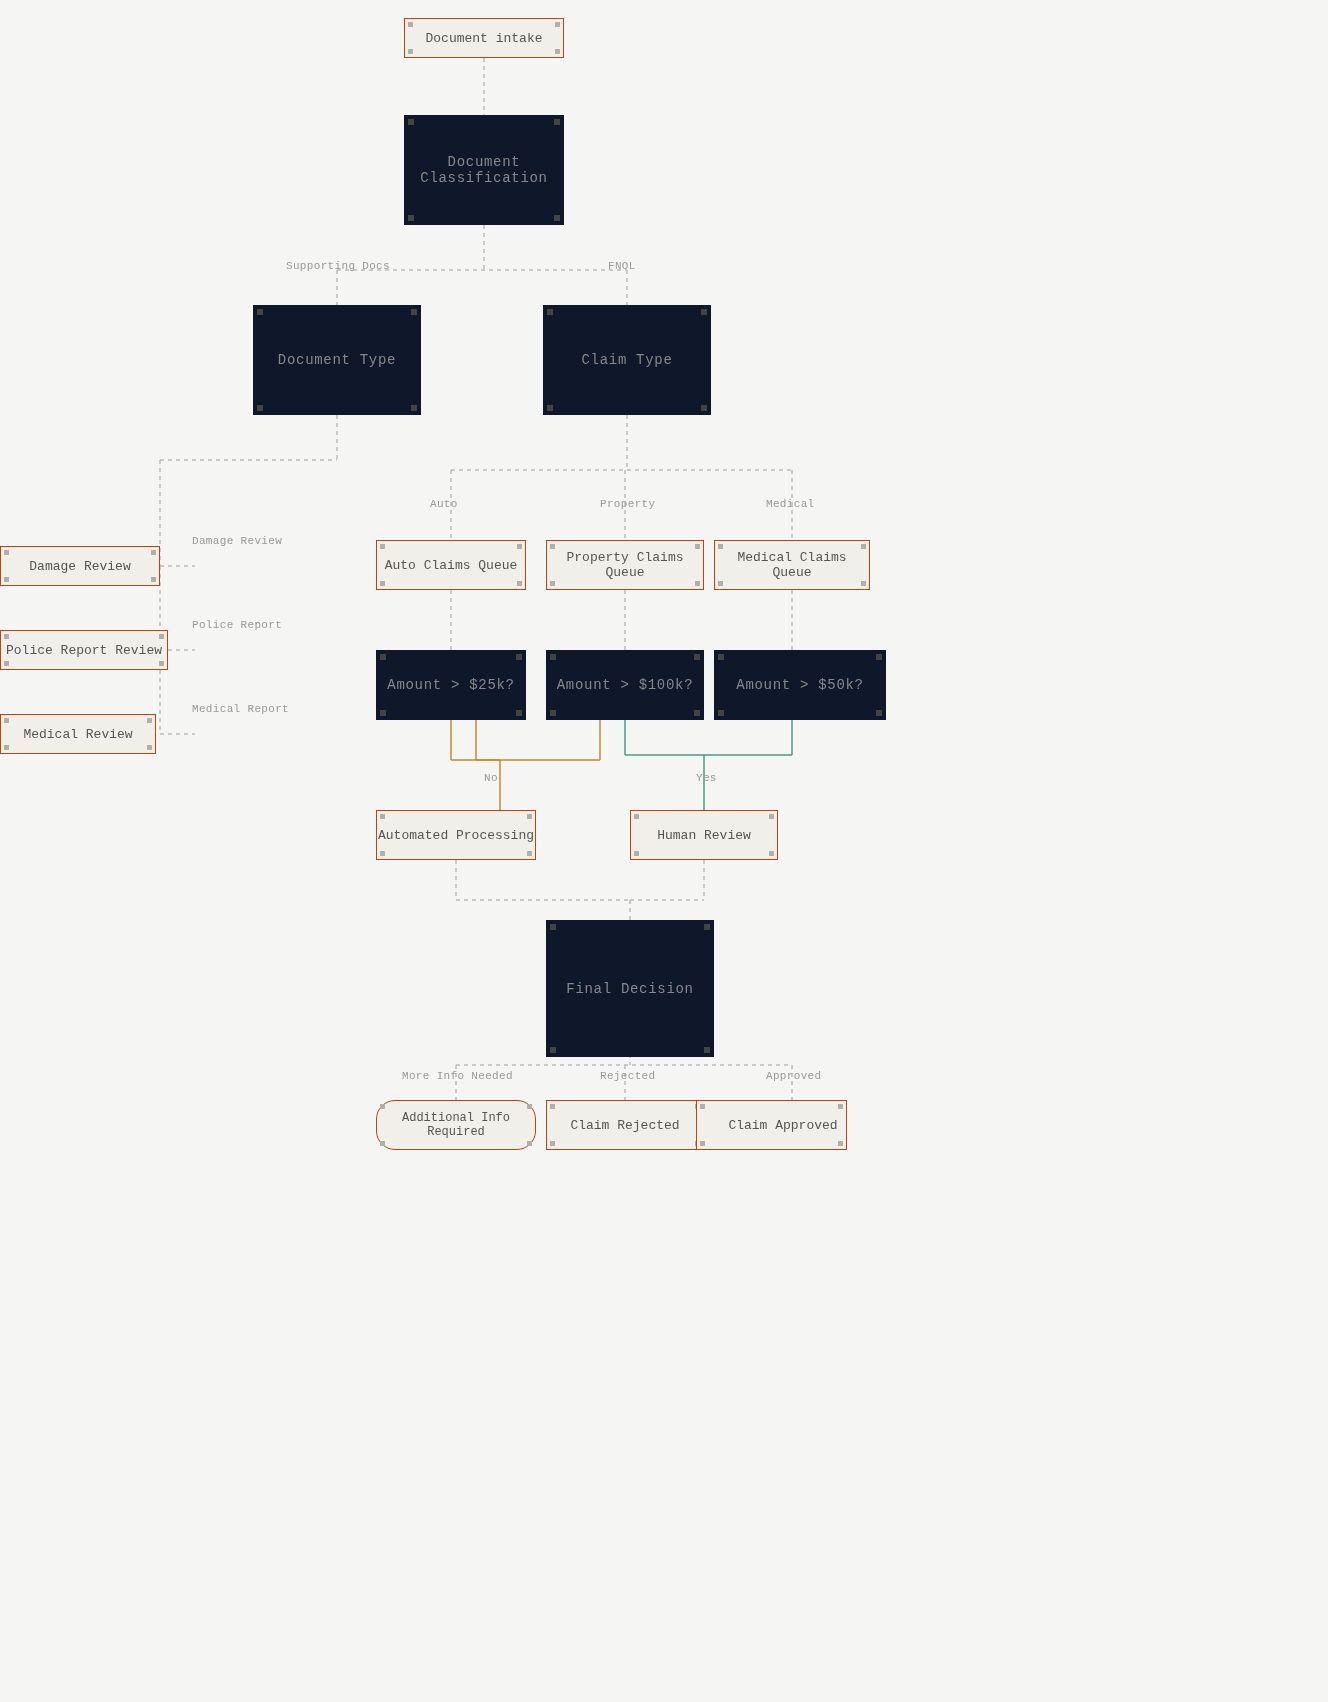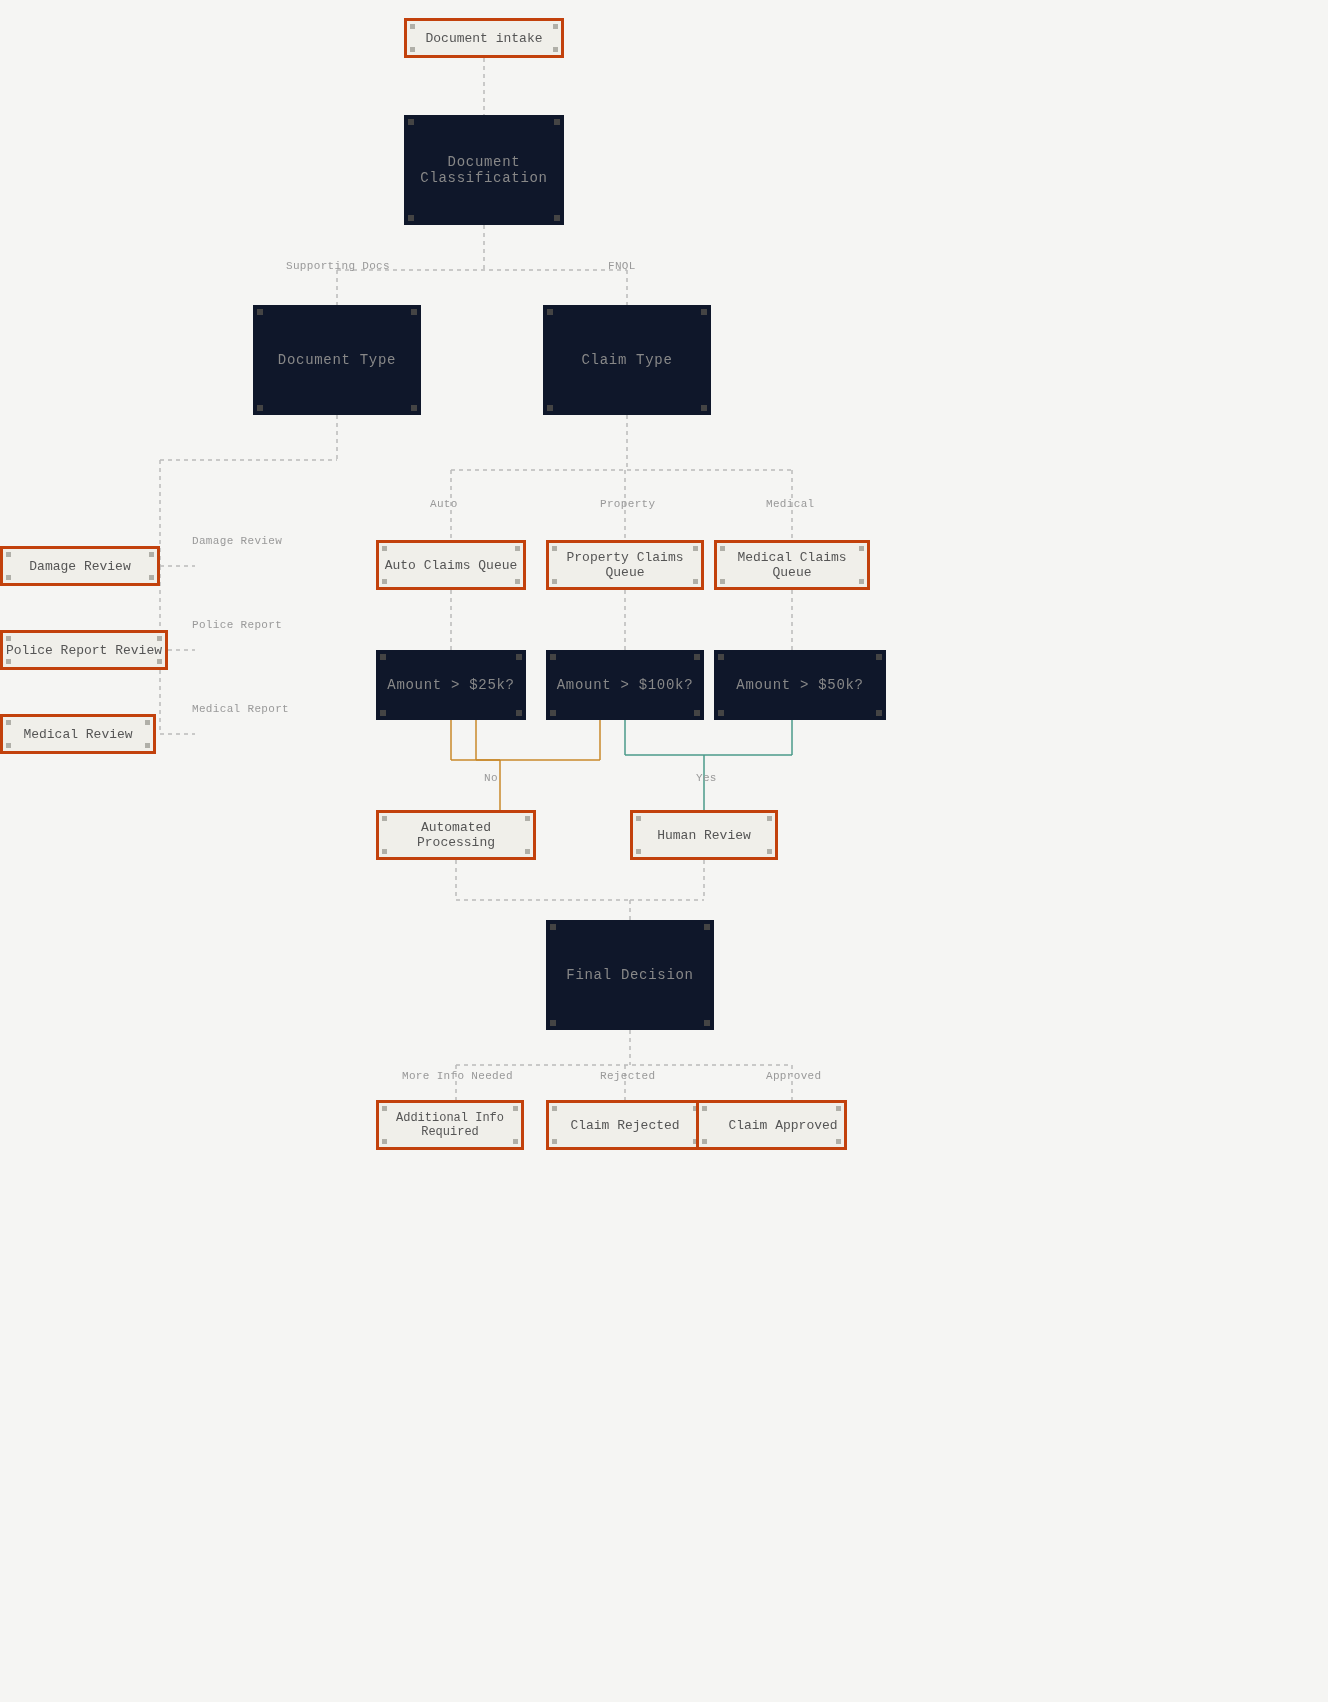--- a/index.html
+++ b/index.html
@@ -31,21 +31,21 @@
       background: #0f172a;
       color: #888;
       font-size: 14px;
       letter-spacing: 0.05em;
     }
 
     .node-light {
       background: #f0efea;
       color: #555;
       font-size: 13px;
-      border: 3px solid #c2410c;
+      border: 1px solid #c2410c;
       font-family: Liberation Mono, monospace;
     }
 
     
     .corner-dot {
       position: absolute;
       width: 6px;
       height: 6px;
       background: #444;
     }
@@ -296,29 +296,29 @@
   </div>
 
   <div class="node node-light" style="left:630px; top:810px; width:148px; height:50px;text-align:center;">
     <div class="corner-dot-light tl"></div>
     <div class="corner-dot-light tr"></div>
     <div class="corner-dot-light bl"></div>
     <div class="corner-dot-light br"></div>
     <span>Human Review</span>
   </div>
 
-  <div class="node node-dark" style="left:546px; top:920px; width:168px; height:110px;">
+  <div class="node node-dark" style="left:546px; top:920px; width:168px; height:137px;">
     <div class="corner-dot tl"></div>
     <div class="corner-dot tr"></div>
     <div class="corner-dot bl"></div>
     <div class="corner-dot br"></div>
     <span>Final Decision</span>
   </div>
 
-  <div class="node node-light" style="left:376px; top:1100px; width:148px; height:50px;">
+  <div class="node node-light" style="left:376px; top:1100px; width:160px; height:50px;border-radius:19px;">
     <div class="corner-dot-light tl"></div>
     <div class="corner-dot-light tr"></div>
     <div class="corner-dot-light bl"></div>
     <div class="corner-dot-light br"></div>
     <span style="font-size:12px;">Additional Info Required</span>
   </div>
 
   <div class="node node-light" style="left:546px; top:1100px; width:158px; height:50px;">
     <div class="corner-dot-light tl"></div>
     <div class="corner-dot-light tr"></div>

